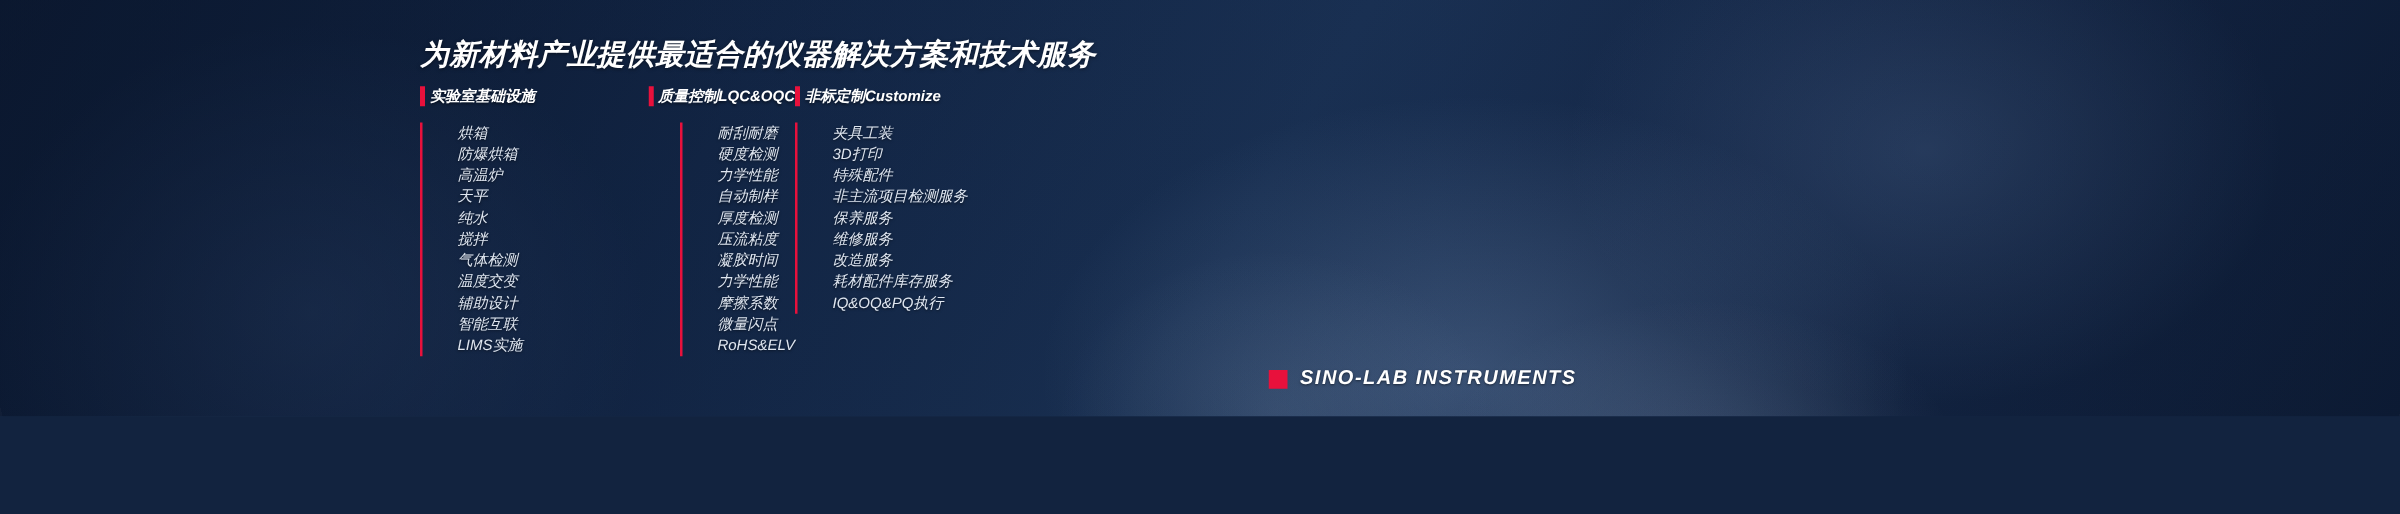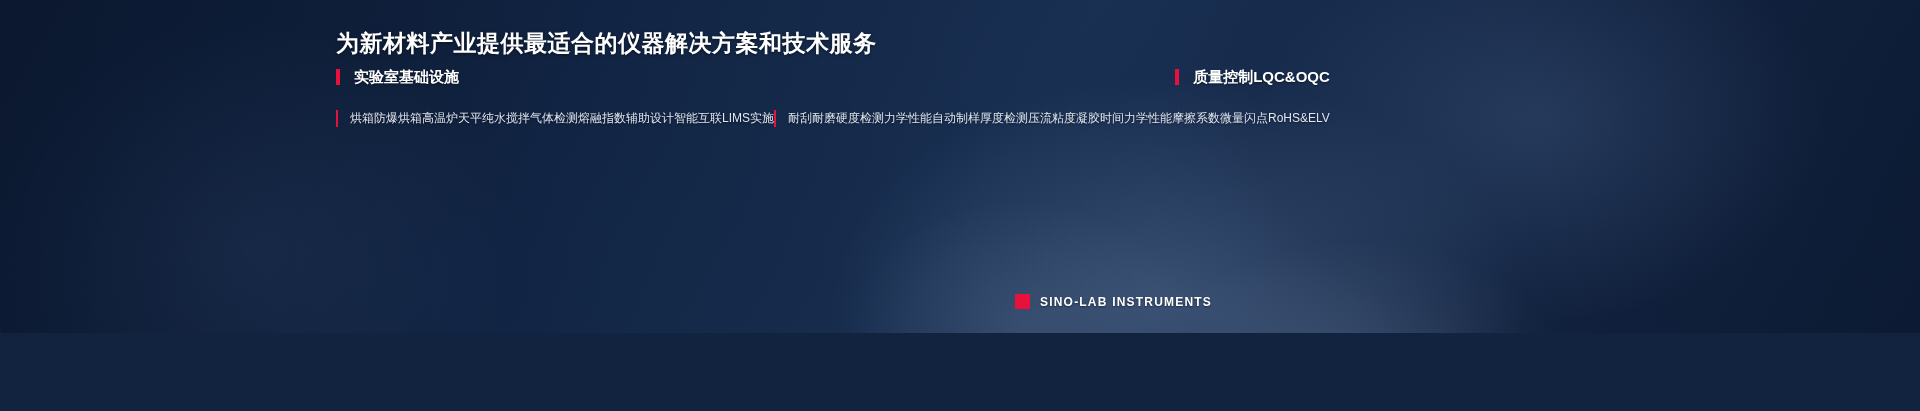--- a/index.html
+++ b/index.html
@@ -8,20 +8,21 @@
     font-family:"Liberation Sans","DejaVu Sans",sans-serif;
     background:#12233f;
   }
   #banner{
     position:relative;width:1920px;height:333px;overflow:hidden;
     background:
       radial-gradient(ellipse 560px 360px at 1180px 300px, rgba(120,150,190,0.40) 0%, rgba(120,150,190,0.0) 62%),
       radial-gradient(ellipse 420px 300px at 1540px 120px, rgba(90,120,165,0.35) 0%, rgba(90,120,165,0.0) 68%),
       radial-gradient(ellipse 380px 330px at 250px 250px, rgba(70,100,150,0.28) 0%, rgba(70,100,150,0.0) 70%),
       linear-gradient(120deg,#0c1a33 0%,#14294b 30%,#1b3357 52%,#16294a 72%,#0d1c36 100%);
+    font-style: italic;
   }
   
   #banner:before{
     content:"";position:absolute;inset:0;
     background:
       linear-gradient(75deg, rgba(255,255,255,0.05) 0 2px, rgba(255,255,255,0) 2px 140px),
       linear-gradient(-65deg, rgba(255,255,255,0.035) 0 1px, rgba(255,255,255,0) 1px 190px),
       radial-gradient(ellipse 300px 200px at 1360px 380px, rgba(175,195,220,0.20), rgba(175,195,220,0) 70%),
       radial-gradient(ellipse 240px 180px at 1020px 330px, rgba(150,175,205,0.16), rgba(150,175,205,0) 72%);
     pointer-events:none;
@@ -40,49 +41,49 @@
     text-shadow:0 1px 3px rgba(0,0,0,.5);
   }
 
   #columns{
     position:absolute;left:336px;top:68px;
     display:flex;align-items:flex-start;
   }
   .col{display:flex;flex-direction:column;}
   .col-head{
     position:relative;display:block;
-    color:#ffffff;font-size:15px;font-weight:bold;
-    padding-left:18px;white-space:nowrap;line-height:18px;
-    margin-bottom:24px;
+    color:#ffffff;font-size:12px;font-weight:bold;
+    padding-left:8px;white-space:nowrap;line-height:18px;
+    margin-bottom:12px;
     text-shadow:0 1px 2px rgba(0,0,0,.45);
   }
   .col-head:before{
     content:"";position:absolute;left:0;top:1px;
     width:4px;height:16px;background:#e8113c;
   }
   .col-list{
-    position:relative;padding-left:12px;
+    position:relative;padding-left:28px;
     border-left:2px solid #e8113c;
-    display:flex;flex-direction:row;
+    display:flex;flex-direction:column;
   }
   .col-item{
     color:#dfe6f0;font-size:12px;line-height:17px;
     white-space:nowrap;
     text-shadow:0 1px 2px rgba(0,0,0,.5);
   }
 
   #logo{
     position:absolute;left:1015px;top:294px;
     display:flex;align-items:center;
   }
   #logo-mark{
     width:15px;height:15px;background:#e8113c;margin-right:10px;flex:none;
   }
   #logo-text{
-    color:#ffffff;font-size:12px;font-weight:bold;letter-spacing:1.2px;
+    color:#ffffff;font-size:16px;font-weight:bold;letter-spacing:1.2px;
     white-space:nowrap;text-shadow:0 1px 2px rgba(0,0,0,.5);
   }
 </style>
 </head>
 <body>
 
 <div id="banner">
   <div id="content">
 
     <div id="title">为新材料产业提供最适合的仪器解决方案和技术服务</div>
@@ -91,21 +92,21 @@
         <div class="col" style="min-width: 140px; margin-right: 0px;">
           <div class="col-head">实验室基础设施</div>
           <div class="col-list">
             <div class="col-item">烘箱</div>
             <div class="col-item">防爆烘箱</div>
             <div class="col-item">高温炉</div>
             <div class="col-item">天平</div>
             <div class="col-item">纯水</div>
             <div class="col-item">搅拌</div>
             <div class="col-item">气体检测</div>
-            <div class="col-item">熔融指数</div>
+            <div class="col-item">温度交变</div>
             <div class="col-item">辅助设计</div>
             <div class="col-item">智能互联</div>
             <div class="col-item">LIMS实施</div>
           </div>
         </div>
         <div class="col" style="min-width: 160px; margin-right: 0px; align-items: flex-end;">
           <div class="col-head">质量控制LQC&amp;OQC</div>
           <div class="col-list">
             <div class="col-item">耐刮耐磨</div>
             <div class="col-item">硬度检测</div>
@@ -113,20 +114,34 @@
             <div class="col-item">自动制样</div>
             <div class="col-item">厚度检测</div>
             <div class="col-item">压流粘度</div>
             <div class="col-item">凝胶时间</div>
             <div class="col-item">力学性能</div>
             <div class="col-item">摩擦系数</div>
             <div class="col-item">微量闪点</div>
             <div class="col-item">RoHS&amp;ELV</div>
           </div>
         </div>
+        <div class="col">
+          <div class="col-head">非标定制Customize</div>
+          <div class="col-list">
+            <div class="col-item">夹具工装</div>
+            <div class="col-item">3D打印</div>
+            <div class="col-item">特殊配件</div>
+            <div class="col-item">非主流项目检测服务</div>
+            <div class="col-item">保养服务</div>
+            <div class="col-item">维修服务</div>
+            <div class="col-item">改造服务</div>
+            <div class="col-item">耗材配件库存服务</div>
+            <div class="col-item">IQ&amp;OQ&amp;PQ执行</div>
+          </div>
+        </div>
       </div>
 
     <div id="logo">
       <span id="logo-mark"></span>
       <span id="logo-text">SINO-LAB INSTRUMENTS</span>
     </div>
 
   </div>
 </div>
 

